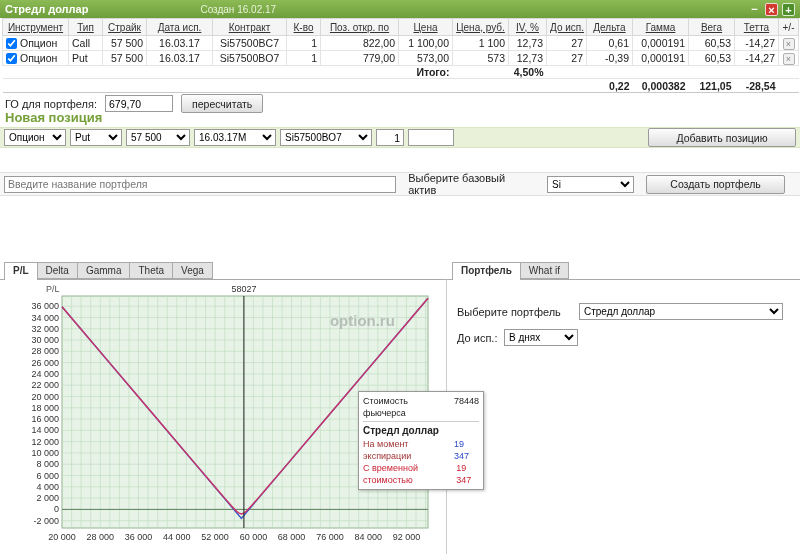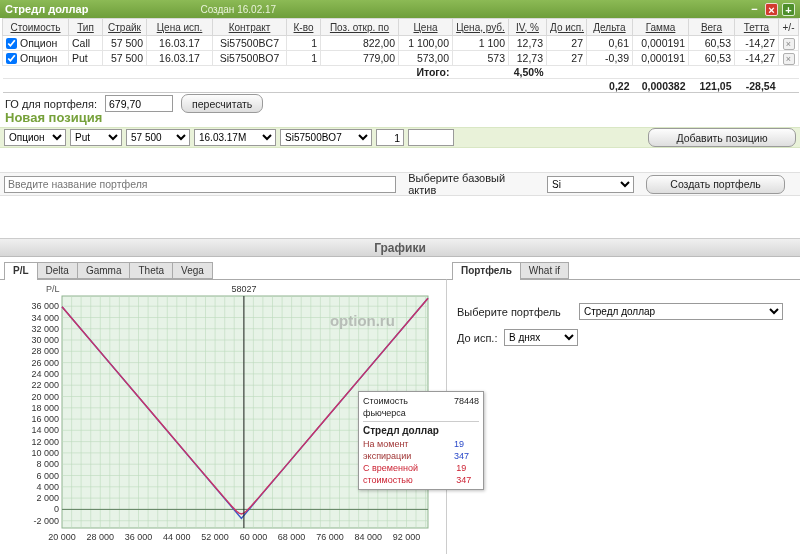--- a/index.html
+++ b/index.html
@@ -20,21 +20,21 @@
   #positions th{font-weight:normal;font-size:10px;text-decoration:underline;color:#333;background:#f5f5f5;border:1px solid #d8d8d8;height:17px;padding:0 3px;white-space:nowrap;overflow:hidden;cursor:pointer}
   #positions td{border:1px solid #e4e4e4;height:15px;padding:0 3px;font-size:10.5px;white-space:nowrap;overflow:hidden;background:#fff}
   #positions .l{text-align:left}.c{text-align:center}.r{text-align:right}
   #positions tr.totals td{border-left:none;border-right:none;border-top:1px solid #b5b5b5;font-weight:bold;height:13px}
   #positions tr.totals2 td{border:none;border-top:1px solid #dcdcdc;border-bottom:1px solid #c9c9c9;font-weight:bold;height:14px}
   #positions input[type=checkbox]{width:11px;height:11px;vertical-align:-2px;margin-right:3px}
   .del-btn{display:inline-block;width:12px;height:12px;line-height:10px;text-align:center;border:1px solid #b0b0b0;background:#f1f1f1;color:#888;font-size:9px;cursor:pointer;border-radius:2px}
 
   input.tbox{border:1px solid #9a9a9a;height:17px;padding:0 3px;font-size:10.5px;background:#fff}
   select.sel{height:17px;border:1px solid #999;background:#fff;font-size:10px}
-  button.btn{background:linear-gradient(#fdfdfd,#dedede);border:1px solid #9a9a9a;border-radius:7px;height:19px;padding:0 10px;cursor:pointer;font-size:10.5px;color:#222}
+  button.btn{background:linear-gradient(#fdfdfd,#dedede);border:1px solid #9a9a9a;border-radius:2px;height:19px;padding:0 10px;cursor:pointer;font-size:10.5px;color:#222}
 
   .go-row{position:absolute;top:94px;left:5px;display:flex;align-items:center;gap:8px}
   .go-row input{width:68px}
 
   .section-title-green{position:absolute;top:110px;left:5px;color:#76a13a;font-size:13px;font-weight:bold}
   .adder{position:absolute;top:127px;left:0;width:800px;height:21px;background:#e9f2d9;border-top:1px solid #d9e7c4;border-bottom:1px solid #d9e7c4;display:flex;align-items:center;gap:4px;padding:0 4px}
   .adder .qty{text-align:right}
   .add-btn{margin-left:auto;width:148px}
 
   .section-title-dark{position:absolute;top:152px;left:5px;font-size:14px;font-weight:bold;color:#222}
@@ -91,24 +91,24 @@
         <col style="width:38px">
         <col style="width:40px">
         <col style="width:46px">
         <col style="width:56px">
         <col style="width:46px">
         <col style="width:44px">
         <col style="width:20px">
       </colgroup>
       <tbody>
         <tr>
-          <th class="c">Стоимость</th>
+          <th class="c">Инструмент</th>
           <th class="c">Тип</th>
           <th class="c">Страйк</th>
-          <th class="c">Цена исп.</th>
+          <th class="c">Дата исп.</th>
           <th class="c">Контракт</th>
           <th class="c">К-во</th>
           <th class="c">Поз. откр. по</th>
           <th class="c">Цена</th>
           <th class="c">Цена, руб.</th>
           <th class="c">IV, %</th>
           <th class="c">До исп.</th>
           <th class="c">Дельта</th>
           <th class="c">Гамма</th>
           <th class="c">Вега</th>
@@ -210,21 +210,20 @@
   </div>
 
 
   <div class="pform">
     <input class="tbox name-input" placeholder="Введите название портфеля" style="">
     <span class="base-label">Выберите базовый актив</span>
     <select class="sel" style="width:88px"><option>Si</option></select>
     <button class="btn create-btn">Создать портфель</button>
   </div>
 
-  <div class="charts-header">Графики</div>
 
   <div class="tabs" id="tabs-left" style="left:4px">
       <div class="tab active">P/L</div>
       <div class="tab">Delta</div>
       <div class="tab">Gamma</div>
       <div class="tab">Theta</div>
       <div class="tab">Vega</div>
     </div>
   <div class="tabs" id="tabs-right" style="left:452px">
       <div class="tab active">Портфель</div>

